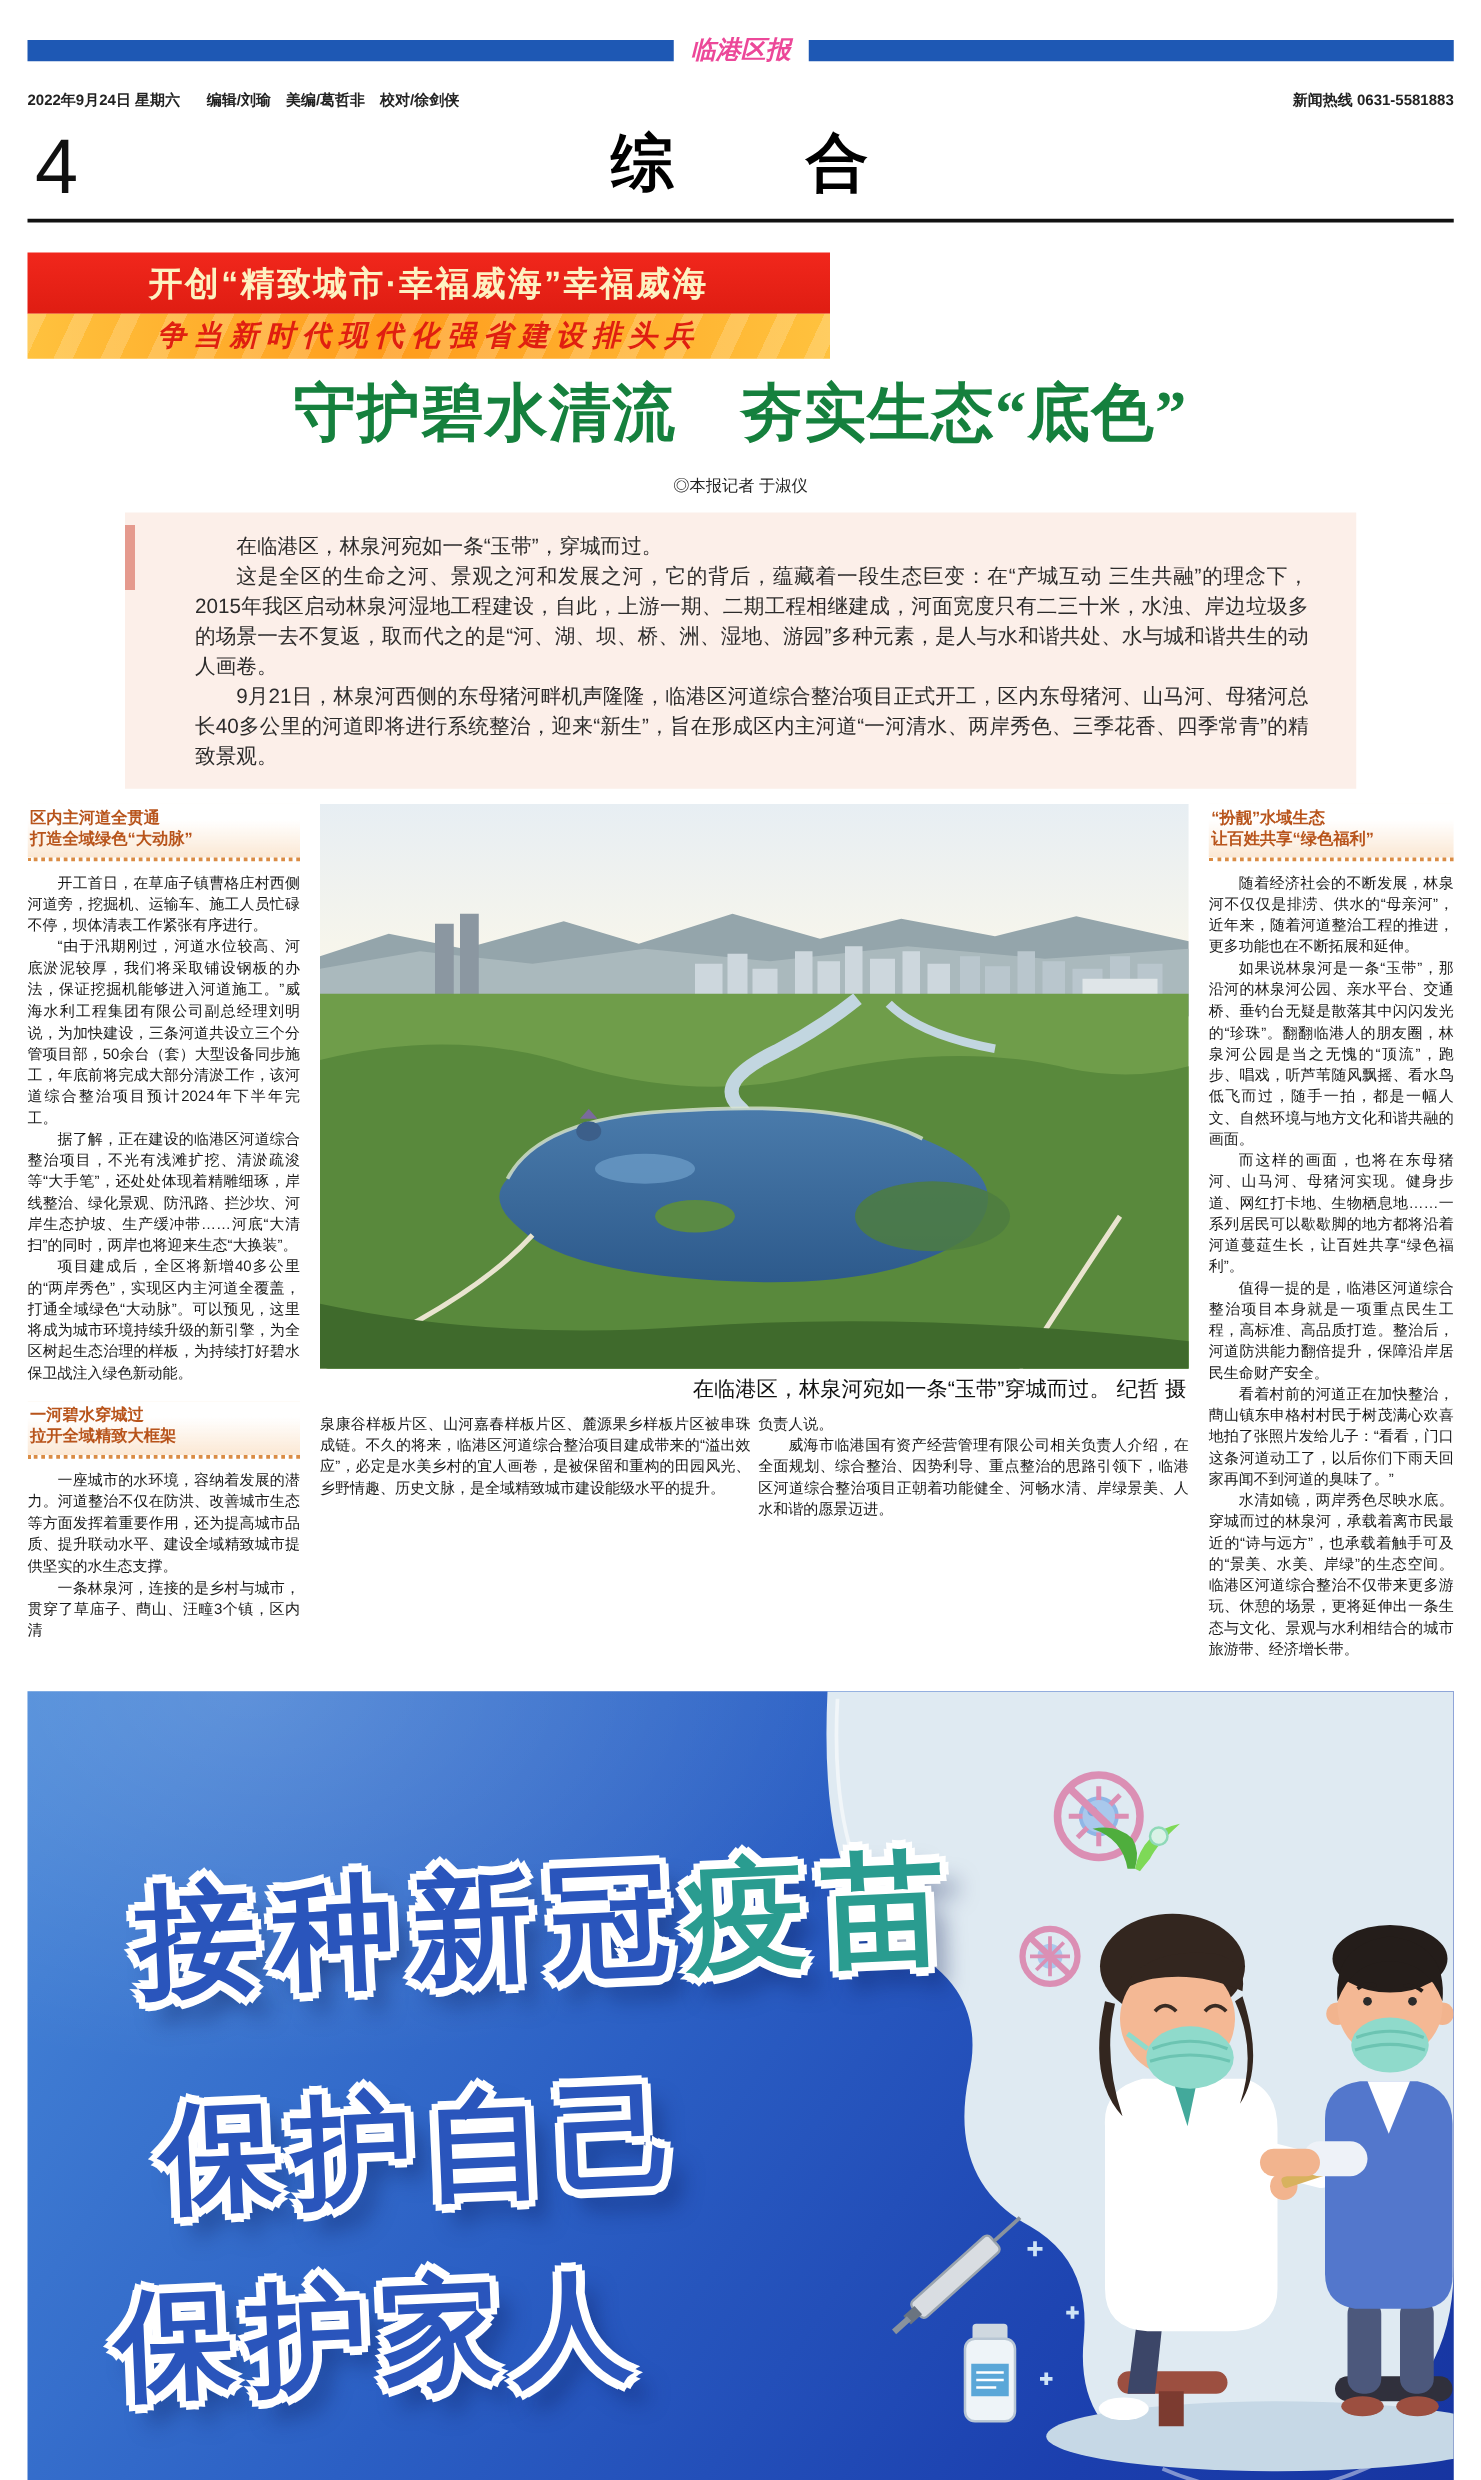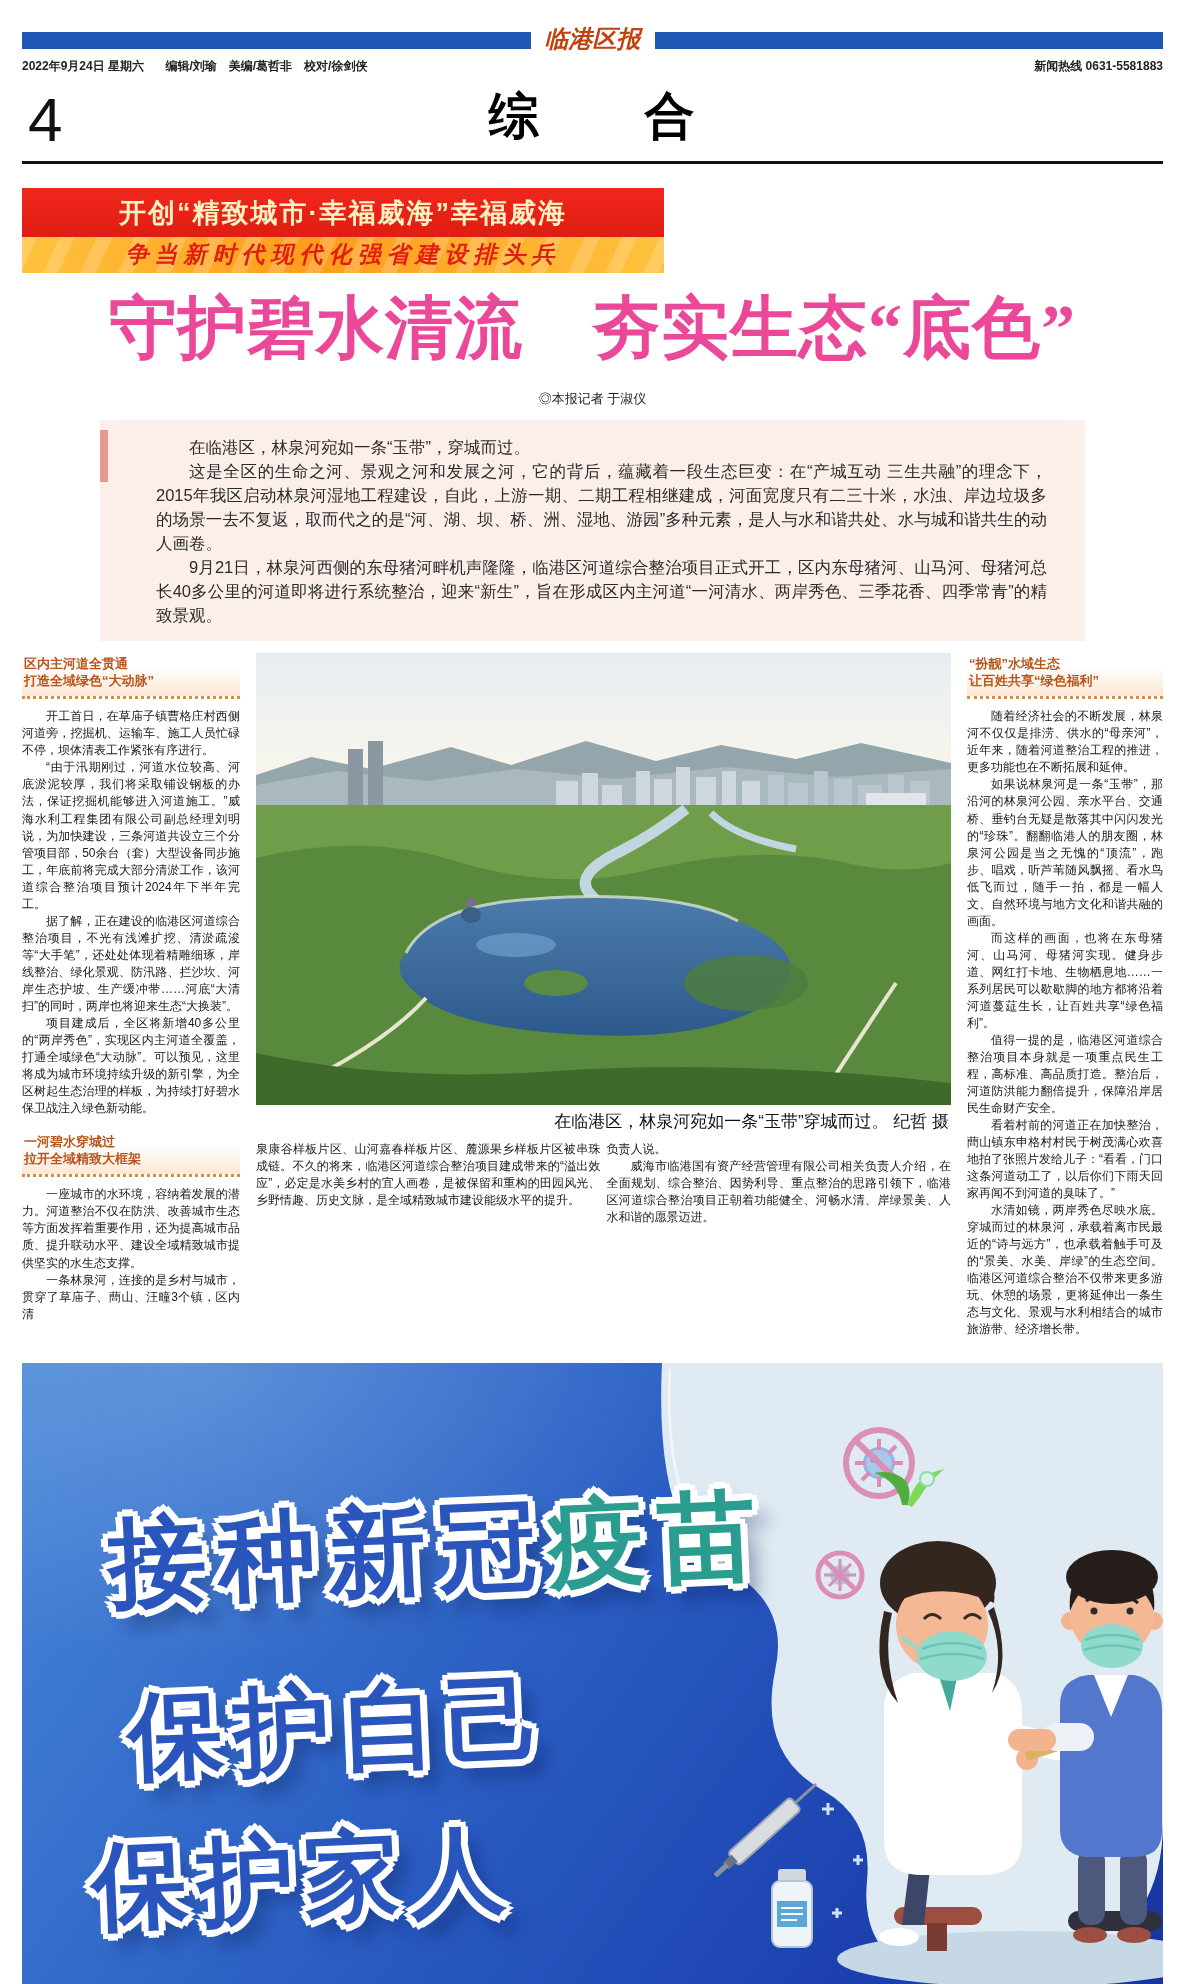--- a/index.html
+++ b/index.html
@@ -8,24 +8,24 @@
     width:1185px; height:1984px; background:#fff; position:relative; overflow:hidden;
     font-family:"Liberation Sans", sans-serif; color:#1a1a1a; margin:0 auto;
   }
   .inner { padding:0 22px; }
 
   
   .top-space { height:32px; }
   .blue-bar { height:17px; background:#1e58b4; position:relative; }
   .paper-name {
     position:absolute; left:50%; top:-16px; transform:translateX(-50%);
-    background:#fff; padding:0 14px; color:#c2410c; font-size:24px; line-height:46px;
+    background:#fff; padding:0 14px; color:#ec4899; font-size:20px; line-height:46px;
     font-family:"DejaVu Serif", serif; font-style:italic; font-weight:bold; white-space:nowrap;
   }
-  .dateline { display:flex; justify-content:space-between; margin-top:9px; font-size:12px; color:#222; font-weight:bold; }
+  .dateline { display:flex; justify-content:space-between; margin-top:23px; font-size:12px; color:#222; font-weight:bold; }
   .dateline .left span { margin-right:18px; }
   .title-row { position:relative; height:74px; margin-top:2px; }
   .page-no { position:absolute; left:6px; bottom:0; font-size:62px; line-height:1; color:#111; font-weight:400; }
   .section-title { text-align:center; font-size:50px; font-weight:900; color:#000; letter-spacing:2px; padding-top:6px; }
   .rule { border-top:3px solid #111; margin-top:10px; }
 
   
   .banner { width:642px; margin:24px 0 0 0; }
   .banner-l1 {
     background:linear-gradient(180deg,#f1271c 0%, #df1d12 100%);
@@ -36,21 +36,21 @@
     background:
       repeating-linear-gradient(115deg, rgba(255,255,255,.18) 0 14px, rgba(255,255,255,0) 14px 34px),
       linear-gradient(90deg,#ffc23e 0%, #ff9c1c 45%, #ffc23e 100%);
     color:#e01f10; font-size:23px; font-weight:900; font-style:italic; text-align:center;
     font-family:Liberation Mono, monospace; padding:2px 0 3px; letter-spacing:6px;
   }
 
   
   .headline {
     text-align:center; font-family:"Liberation Serif", serif; font-weight:900;
-    font-size:68px; letter-spacing:1px; margin-top:10px; color:#ec4899;
+    font-size:50px; letter-spacing:1px; margin-top:10px; color:#15803d;
   }
   .byline { text-align:center; font-size:13px; color:#222; margin-top:16px; }
 
   
   .intro {
     margin:12px 78px 0; background:#fcefe9; position:relative;
     padding:15px 38px 14px 56px; font-size:16.5px; line-height:24px; color:#2b2b2b;
   }
   .intro::before { content:""; position:absolute; left:0; top:10px; width:8px; height:52px; background:#e59a8e; }
   .intro p { text-indent:2em; text-align:justify; }

